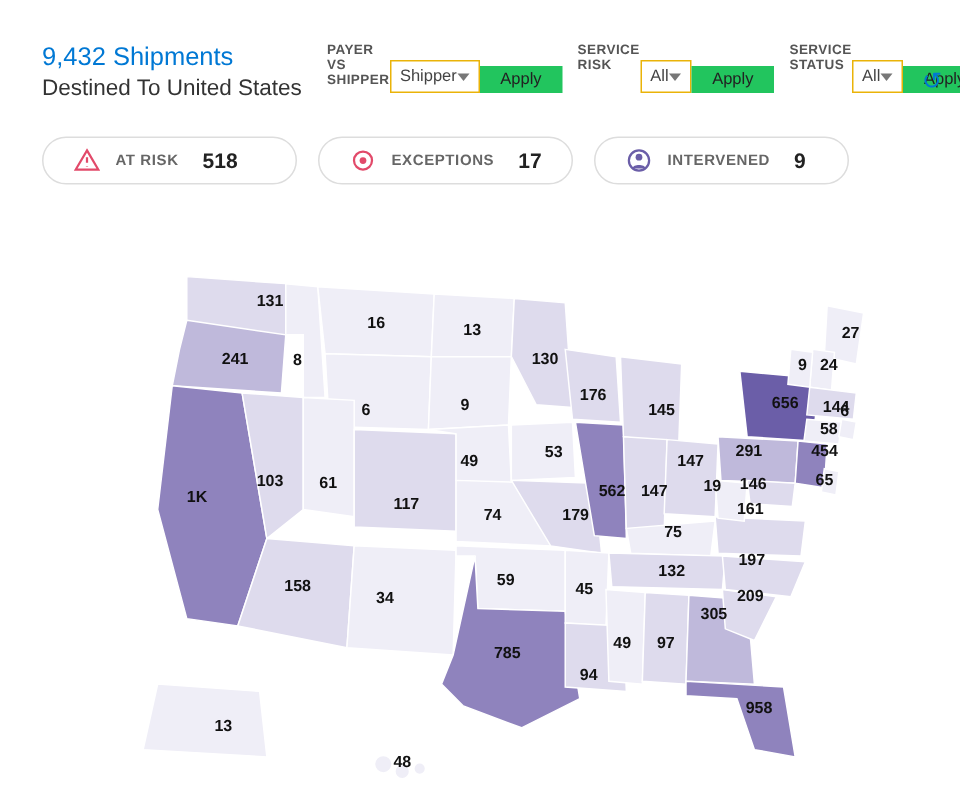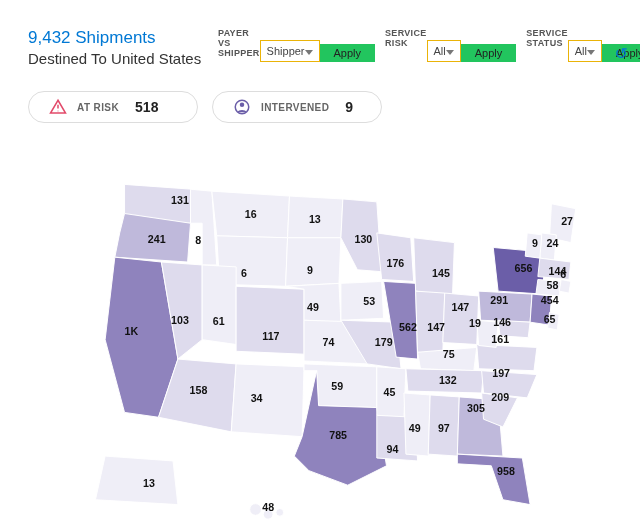--- a/index.html
+++ b/index.html
@@ -104,20 +104,30 @@
 
 <div class="pills">
   <div class="pill">
     <span class="ico">
       <svg viewBox="0 0 24 24" width="18" height="18">
           <path fill="none" stroke="#e24a6a" stroke-width="2" d="M12 3 L22 20 H2 Z M12 9v5 M12 17v0.5"></path>
         </svg>
     </span>
     <span class="lab">AT RISK</span>
     <span class="num">518</span>
+  </div>
+  <div class="pill">
+    <span class="ico">
+      <svg viewBox="0 0 24 24" width="18" height="18">
+          <circle cx="12" cy="12" r="8" fill="none" stroke="#e24a6a" stroke-width="2"></circle>
+          <circle cx="12" cy="12" r="3" fill="#e24a6a"></circle>
+        </svg>
+    </span>
+    <span class="lab">EXCEPTIONS</span>
+    <span class="num">17</span>
   </div>
   <div class="pill">
     <span class="ico">
       <svg viewBox="0 0 24 24" width="18" height="18">
           <circle cx="12" cy="12" r="9" fill="none" stroke="#6b5ea8" stroke-width="2"></circle>
           <circle cx="12" cy="9" r="3" fill="#6b5ea8"></circle>
           <path d="M6 19c1-4 11-4 12 0" fill="#6b5ea8"></path>
         </svg>
     </span>
     <span class="lab">INTERVENED</span>

